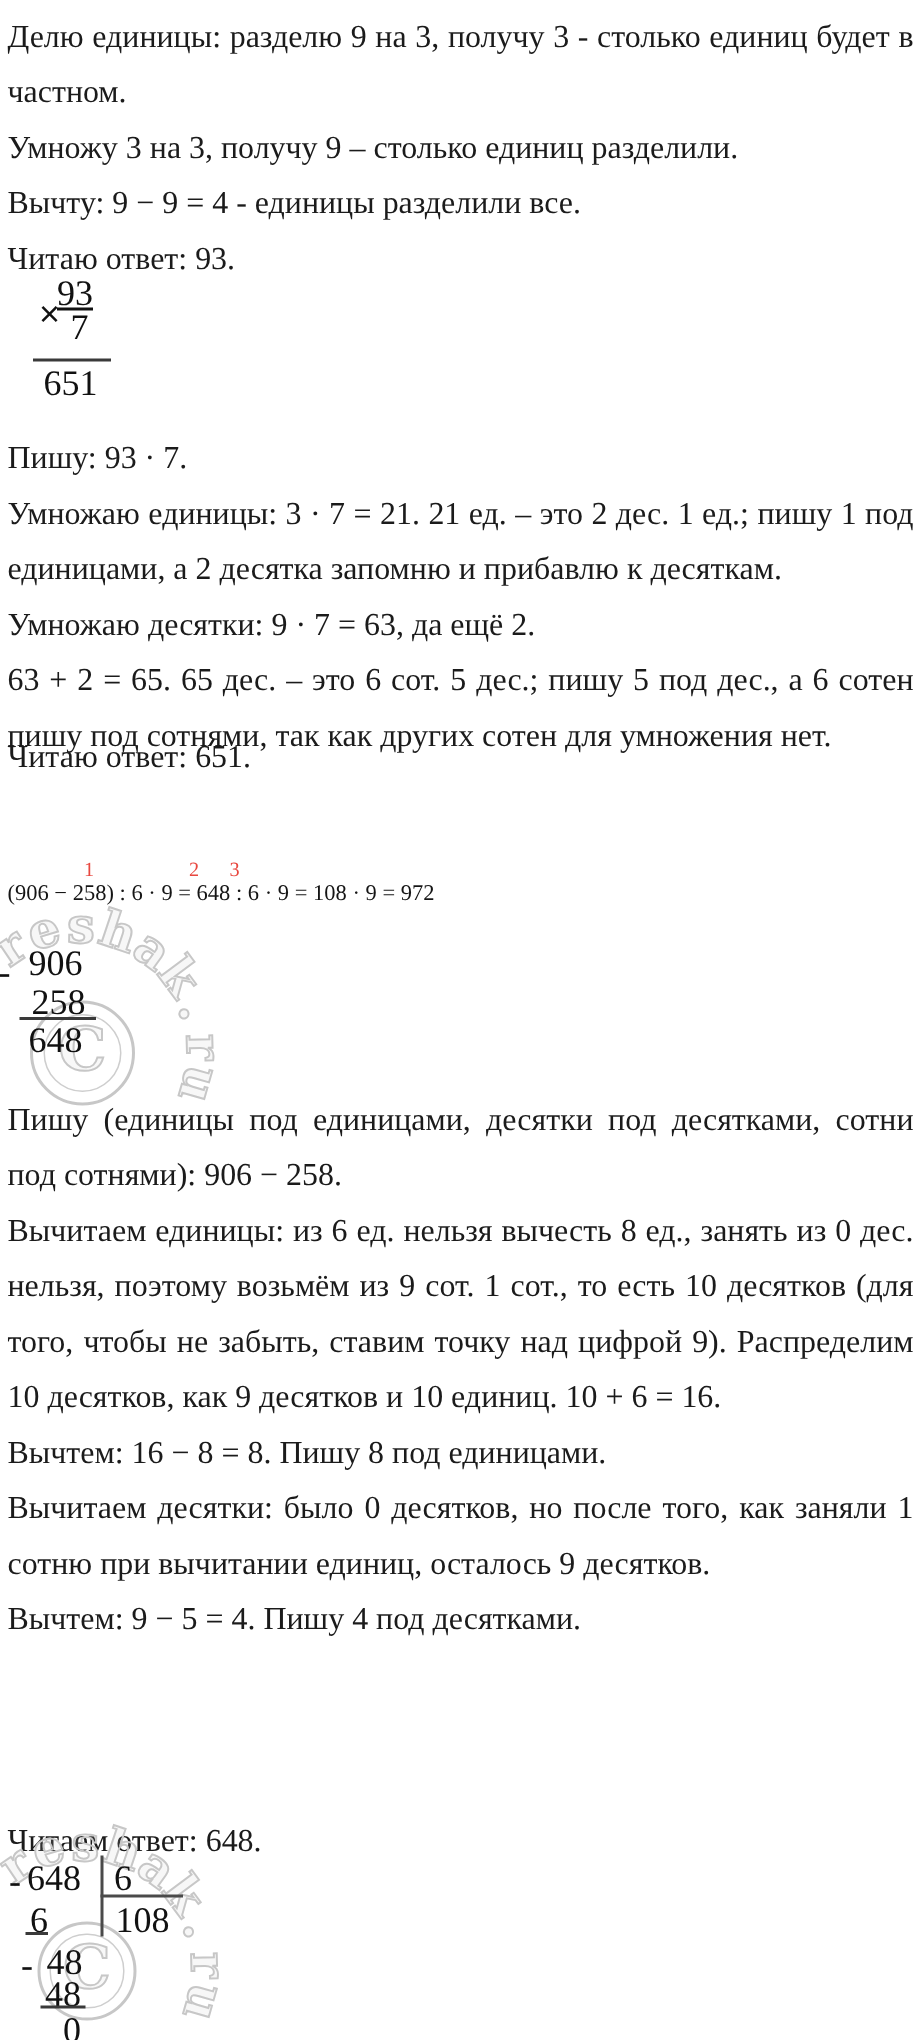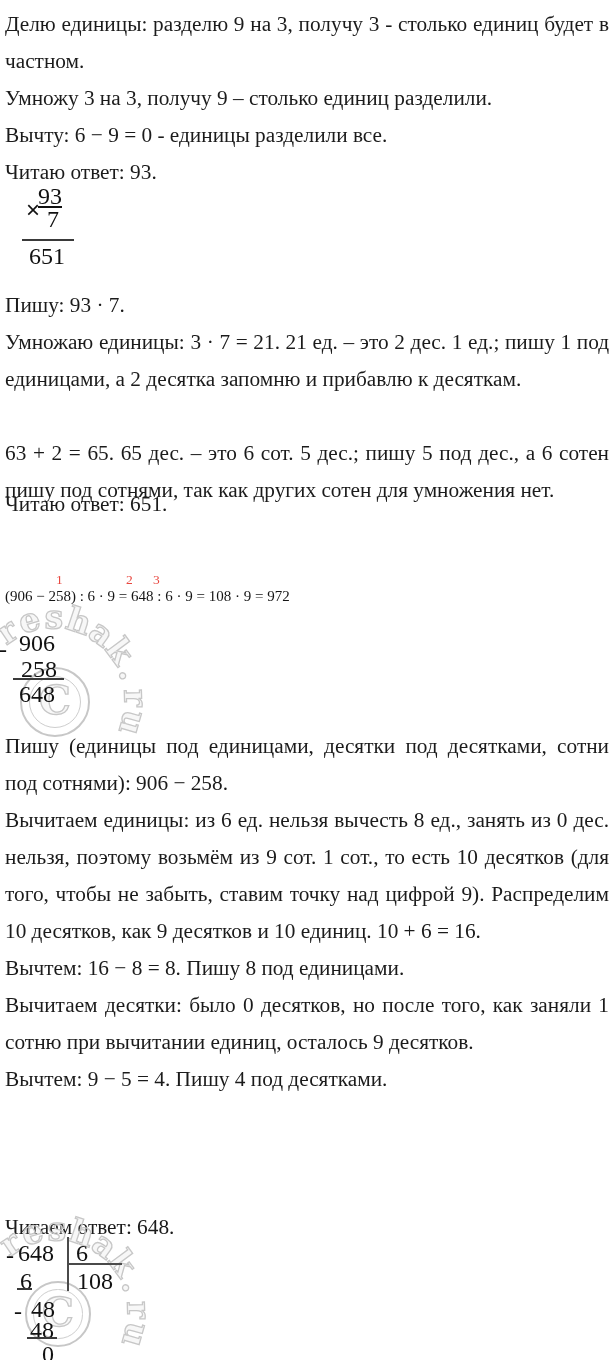--- a/index.html
+++ b/index.html
@@ -94,33 +94,34 @@
     transform:translateY(-2px);
   }
 </style>
 </head>
 <body>
 
 <div class="page">
 
   <p class="tline abs" style="top:6px">Делю единицы: разделю 9 на 3, получу 3 - столько единиц будет в частном.</p>
   <p class="tline abs" style="top:80px">Умножу 3 на 3, получу 9 – столько единиц разделили.</p>
-  <p class="tline abs" style="top:117px">Вычту:  6 − 9 = 0 - единицы разделили все.</p>
+  <p class="tline abs" style="top:117px">Вычту:  9 − 9 = 4 - единицы разделили все.</p>
   <p class="tline abs" style="top:154px">Читаю ответ: 93.</p>
 
   <div class="mult-block abs" style="top:191px">
     <span class="m-sign">×</span>
     <span class="m-top">93</span>
     <span class="m-bot">7</span>
     <span class="m-line"></span>
     <span class="m-prod">651</span>
   </div>
 
   <p class="tline abs" style="top:287px">Пишу:  93 · 7.</p>
   <p class="tline abs" style="top:324px">Умножаю единицы:  3 · 7 = 21. 21 ед. – это 2 дес. 1 ед.; пишу 1 под единицами, а 2 десятка запомню и прибавлю к десяткам.</p>
+  <p class="tline abs" style="top:398px">Умножаю десятки:  9 · 7 = 63, да ещё 2.</p>
   <p class="tline abs" style="top:435px">63 + 2 = 65. 65 дес. – это 6 сот. 5 дес.; пишу 5 под дес., а 6 сотен пишу под сотнями, так как других сотен для умножения нет.</p>
   <p class="tline abs" style="top:486px">Читаю ответ: 651.</p>
 
   <div class="expr-block abs" style="top:546px">
     <span class="mark mk1">1</span>
     <span class="mark mk2">2</span>
     <span class="mark mk3">3</span>
     <span class="expr-text">(906 − 258) : 6 · 9 = 648 : 6 · 9 = 108 · 9 = 972</span>
   </div>
 

